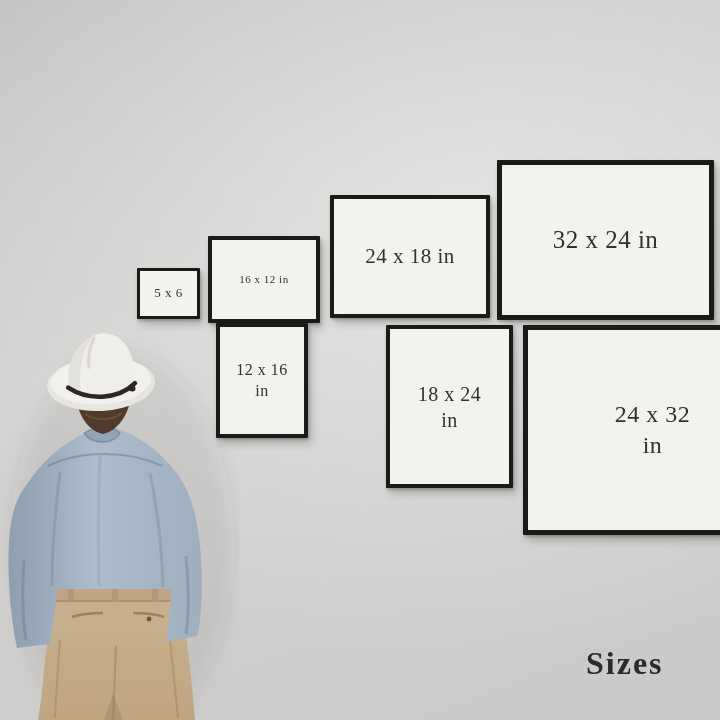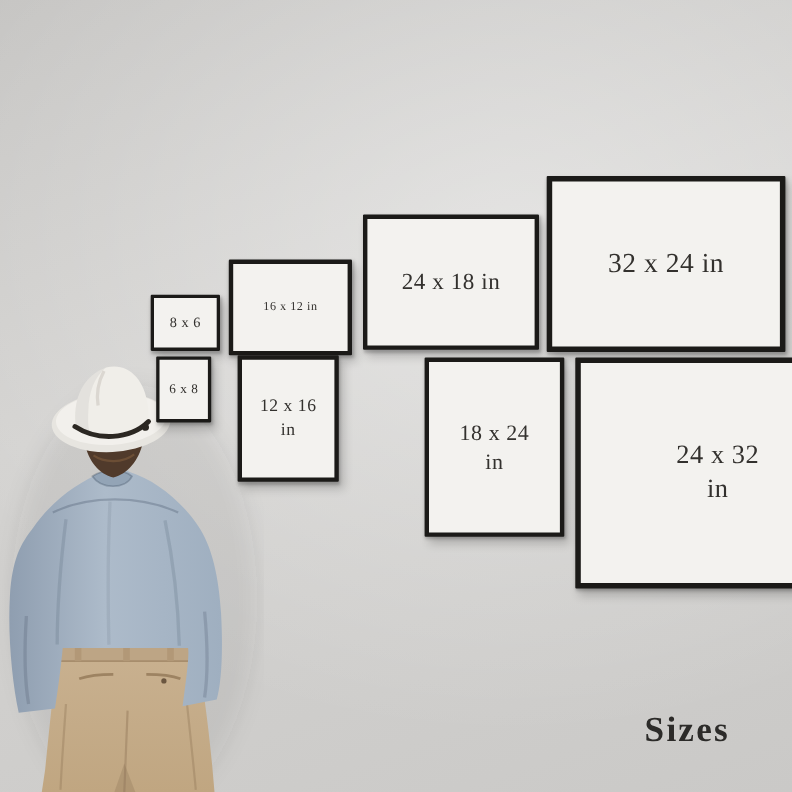--- a/index.html
+++ b/index.html
@@ -97,41 +97,36 @@
       <path d="M69,389 C66,360 79,340 99,334 C88,342 82,356 81,372 C80,381 80,387 81,392 C76,391 72,390 69,389 Z" fill="rgba(0,0,0,.05)"></path>
       <path d="M97,337 C91,347 89,358 90,368" stroke="#dbd7d1" stroke-width="3" fill="none"></path>
       <path d="M68,386 C87,400 117,401 135,385" stroke="#2b2722" stroke-width="4.5" fill="none" stroke-linecap="round"></path>
       <circle cx="132" cy="390" r="3.2" fill="#2b2722"></circle>
     </g>
   </svg>
 
   <div class="frames-layer">
       <div class="frame" style="left: 137px; top: 268px; width: 57px; height: 45px; border-width: 3px; font-size: 13px;">
         <div class="frame-label">
-          <span class="label-line">8 x 6</span>
+          <span class="label-line">5 x 6</span>
         </div>
       </div>
       <div class="frame" style="left: 208px; top: 236px; width: 104px; height: 79px; border-width: 4px; font-size: 11px;">
         <div class="frame-label">
           <span class="label-line">16 x 12 in</span>
         </div>
       </div>
       <div class="frame" style="left: 330px; top: 195px; width: 152px; height: 115px; border-width: 4px; font-size: 21px;">
         <div class="frame-label">
           <span class="label-line">24 x 18 in</span>
         </div>
       </div>
       <div class="frame" style="left: 497px; top: 160px; width: 207px; height: 150px; border-width: 5px; font-size: 25px;">
         <div class="frame-label">
           <span class="label-line">32 x 24 in</span>
-        </div>
-      </div>
-      <div class="frame" style="left: 142px; top: 324px; width: 44px; height: 54px; border-width: 3px; font-size: 12px;">
-        <div class="frame-label">
-          <span class="label-line">6 x 8</span>
         </div>
       </div>
       <div class="frame" style="left: 216px; top: 323px; width: 84px; height: 107px; border-width: 4px; font-size: 16px;">
         <div class="frame-label">
           <span class="label-line">12 x 16</span>
           <span class="label-line">in</span>
         </div>
       </div>
       <div class="frame" style="left: 346px; top: 325px; width: 119px; height: 155px; border-width: 4px; font-size: 20px; margin-left: 40px;">
         <div class="frame-label">

